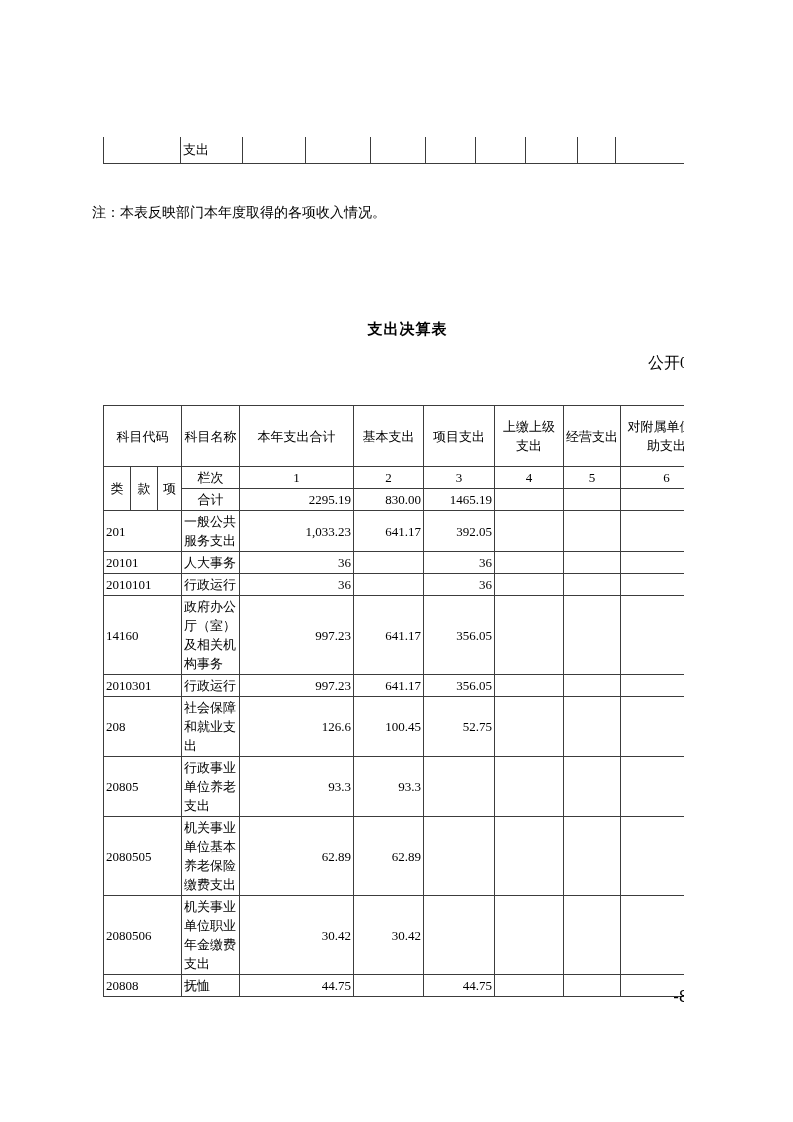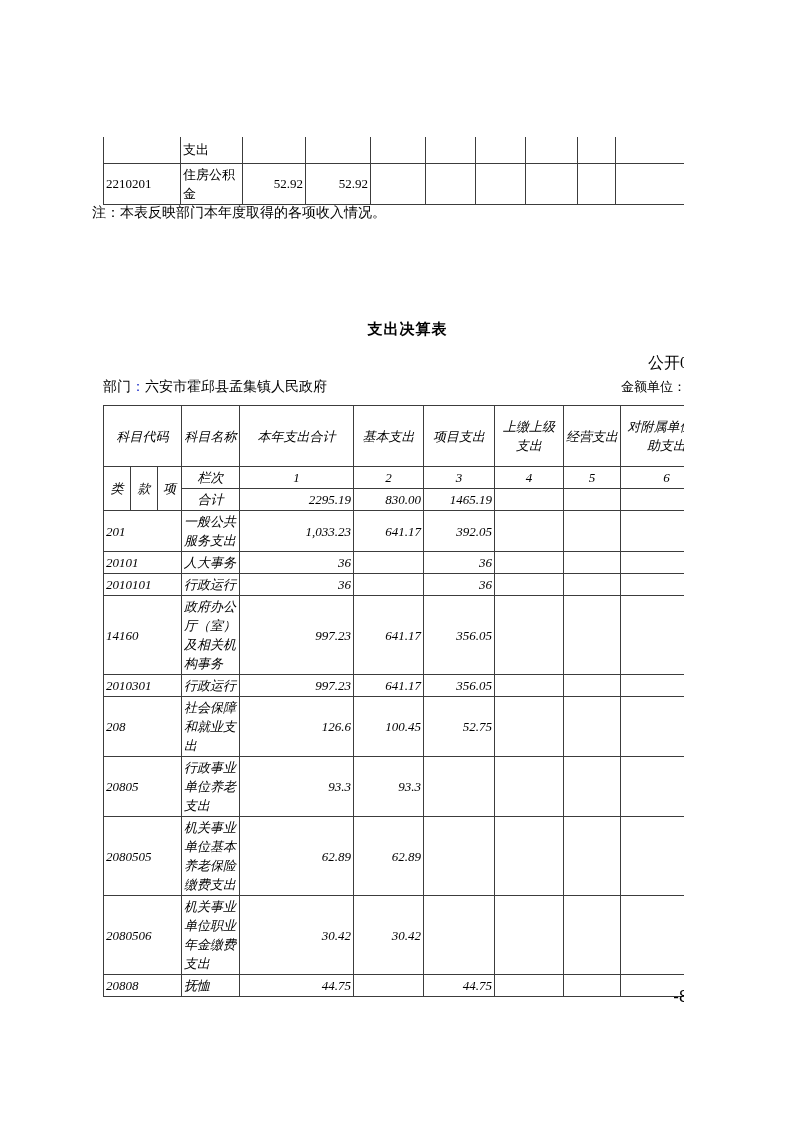--- a/index.html
+++ b/index.html
@@ -89,48 +89,30 @@
         <td class="t-name">支出</td>
         <td class="num"></td>
         <td class="num"></td>
         <td></td>
         <td></td>
         <td></td>
         <td></td>
         <td></td>
         <td></td>
       </tr>
-      <tr style="height:39px">
-        <td class="t-code">2210201</td>
-        <td class="t-name">住房公积金</td>
-        <td class="num">52.92</td>
-        <td class="num">52.92</td>
-        <td></td>
-        <td></td>
-        <td></td>
-        <td></td>
-        <td></td>
-        <td></td>
-      </tr>
     </tbody>
   </table>
 
   <div class="abs note">注：本表反映部门本年度取得的各项收入情况。</div>
 
   <div class="abs title">支出决算表</div>
   <div class="abs form-label">公开03表</div>
 
-  <div class="abs meta-row">
-    <span>
-      <span>部门</span><span class="blue-colon">：</span><span>六安市霍邱县孟集镇人民政府</span>
-    </span>
-    <span class="unit-label">金额单位：万元</span>
-  </div>
-
-  <table class="doc-table abs" style="left:103px;top:405px;font-style:italic;">
+
+  <table class="doc-table abs" style="left:103px;top:405px;">
     <colgroup>
       <col style="width:27px">
         <col style="width:27px">
         <col style="width:24px">
       <col style="width:58px">
         <col style="width:114px">
         <col style="width:70px">
       <col style="width:71px">
         <col style="width:69px">
         <col style="width:57px">

